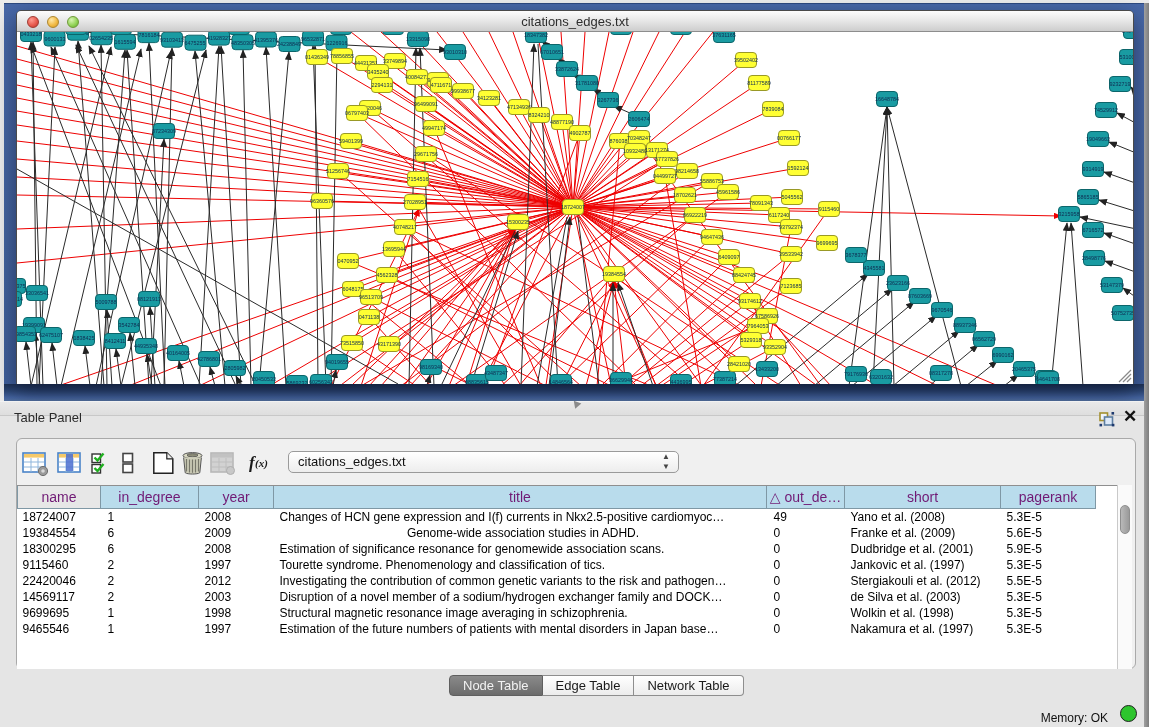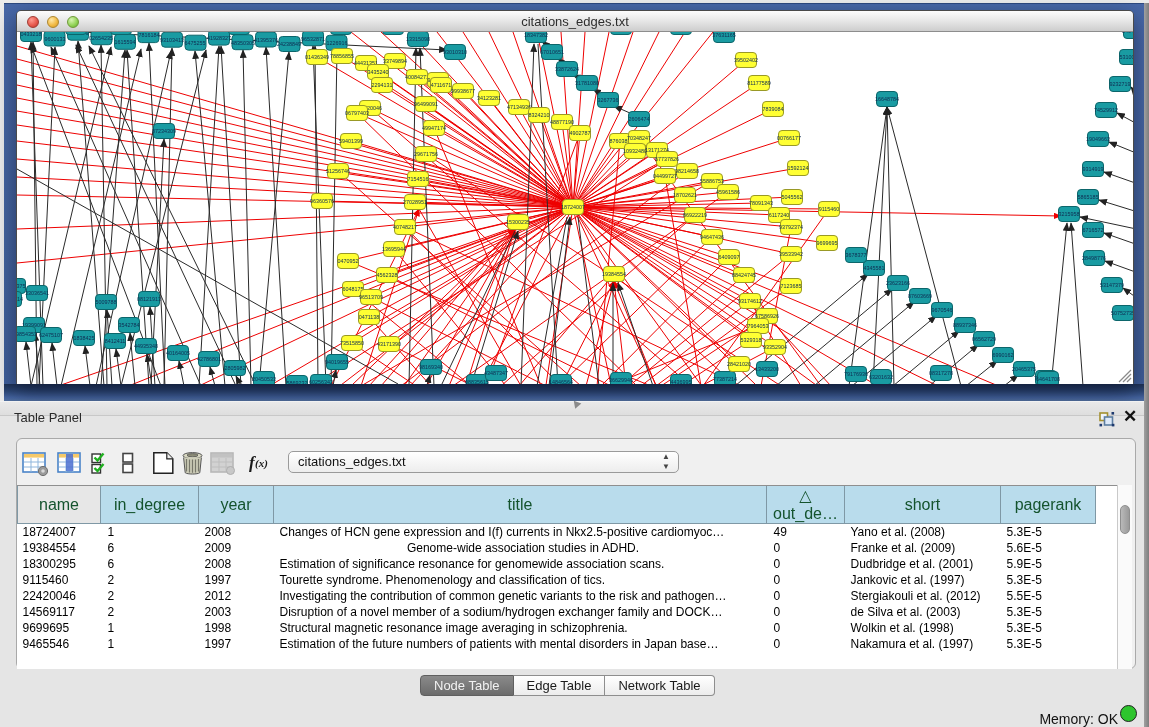--- a/index.html
+++ b/index.html
@@ -15,30 +15,30 @@
 #canvas{position:absolute;left:0;top:21px;width:1116px;height:352px;background:#fff;overflow:hidden}
 #panel{position:absolute;left:0;top:401px;width:1149px;height:326px;background:#e5e5e5}
 #phead{position:absolute;left:0;top:0;width:100%;height:15px;background:linear-gradient(180deg,#e9e9e9,#dedede);border-top:1px solid #f2f2f2;border-bottom:1px solid #c8c8c8}
 #phead span{position:absolute;left:14px;top:8px;font-size:13px;color:#2a2a2a}
 #grip{position:absolute;left:572px;top:-2px;width:0;height:0;border-left:4px solid transparent;border-right:4px solid transparent;border-bottom:7px solid #8a8a8a;transform:rotate(-40deg)}
 #cont{position:absolute;left:16px;top:37px;width:1120px;height:231px;background:#f0f0f0;border:1px solid #a9a9a9;border-radius:6px}
 #dd{position:absolute;left:271px;top:12px;width:391px;height:22px;background:linear-gradient(180deg,#ffffff,#ededed);border:1px solid #9a9a9a;border-radius:5px;font-size:13px;color:#111;line-height:20px;padding-left:9px}
 #dd .ar{position:absolute;right:8px;top:0;font-size:8px;color:#444;line-height:10px}
 #tblwrap{position:absolute;left:0;top:46px;width:1101px;height:184px;background:#fff;border-top:1px solid #8f8f8f;overflow:hidden}
 #dt{border-collapse:collapse;table-layout:fixed;font-size:12px;color:#000}
-#dt th{height:22px;font-weight:normal;font-size:16px;border:1px solid #7f98a5;border-top:none;text-align:center;color:#14532d}
+#dt th{height:22px;font-weight:normal;font-size:14px;border:1px solid #7f98a5;border-top:none;text-align:center;color:#701a75}
 #dt td{height:16px;line-height:16px;white-space:nowrap;overflow:hidden;font-size:12px;padding:0}
 #vscroll{position:absolute;right:3px;top:46px;width:15px;height:184px;background:#fafafa;border-left:1px solid #c9c9c9}
 #vthumb{position:absolute;left:2px;top:20px;width:10px;height:29px;background:linear-gradient(90deg,#b9b9b9,#9a9a9a);border:1px solid #8e8e8e;border-radius:5px}
-#tabs{position:absolute;left:420px;top:274px;height:21px;display:flex;font-size:13px}
+#tabs{position:absolute;left:449px;top:274px;height:21px;display:flex;font-size:13px}
 .seg{height:21px;line-height:20px;padding:0 13px;border:1px solid #8e8e8e;background:linear-gradient(180deg,#ffffff,#ececec);color:#1a1a1a}
 .seg.on{background:linear-gradient(180deg,#8a8a8a,#6b6b6b);color:#f2f2f2;border-color:#5f5f5f;border-radius:4px 0 0 4px}
 .seg.last{border-left:none;border-radius:0 4px 4px 0}
 .seg.mid{border-left:none}
-#mem{position:absolute;right:31px;top:310px;font-size:14px;color:#111}
+#mem{position:absolute;right:41px;top:310px;font-size:12px;color:#111}
 #memdot{position:absolute;right:12px;top:304px;width:17px;height:17px;border-radius:50%;background:#2ec52e;border:1.5px solid #222}
 #pico{position:absolute;left:1099px;top:9px}
 #pclose{position:absolute;left:1123px;top:4px;font-size:17px;font-weight:bold;color:#111}
 </style></head><body>
 <div id="desk">
     <div id="deskline"></div>
   </div>
 <div id="shadowstrip"></div>
 <div id="ledge"></div>
 <div id="tedge"></div>

